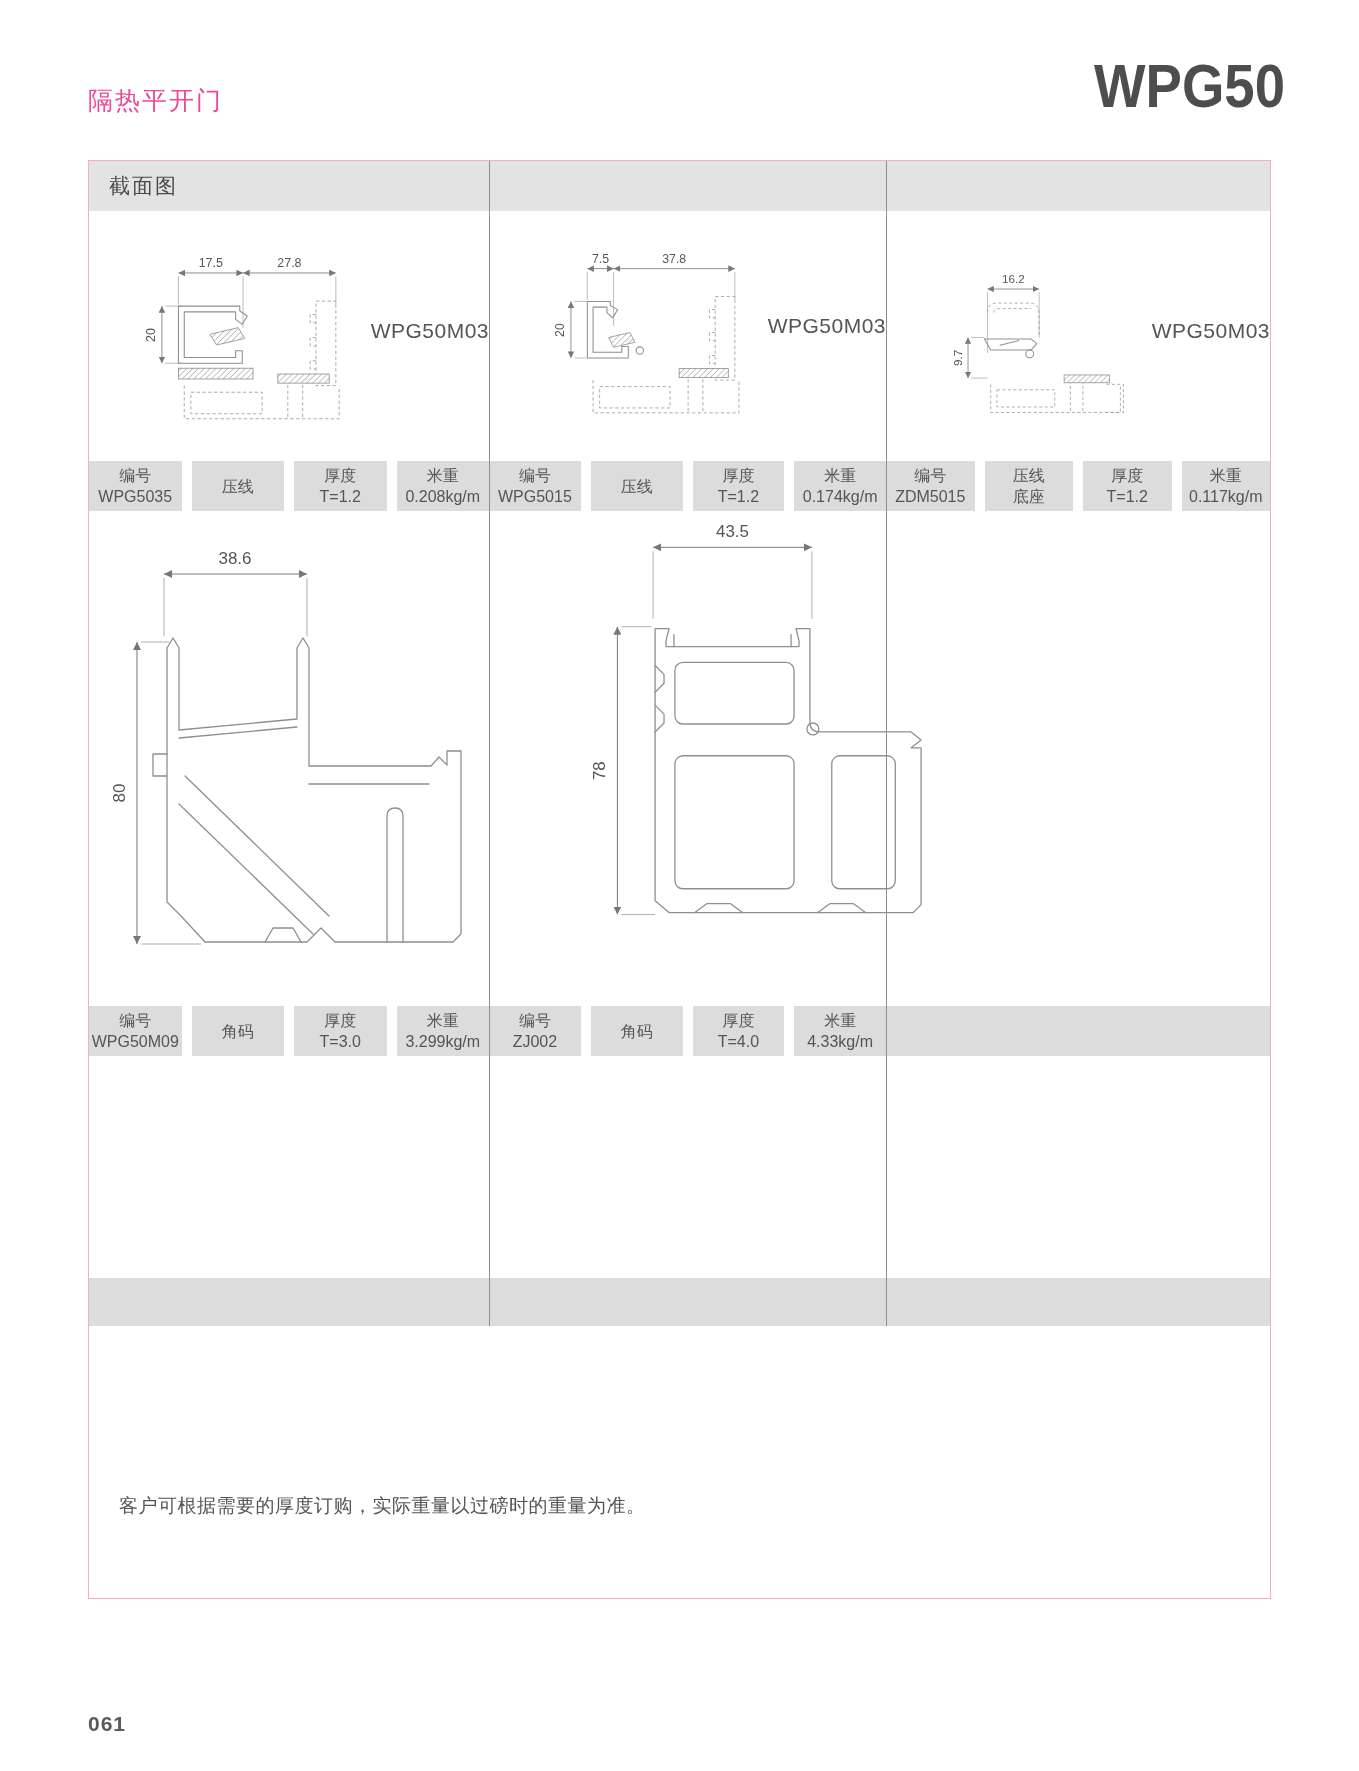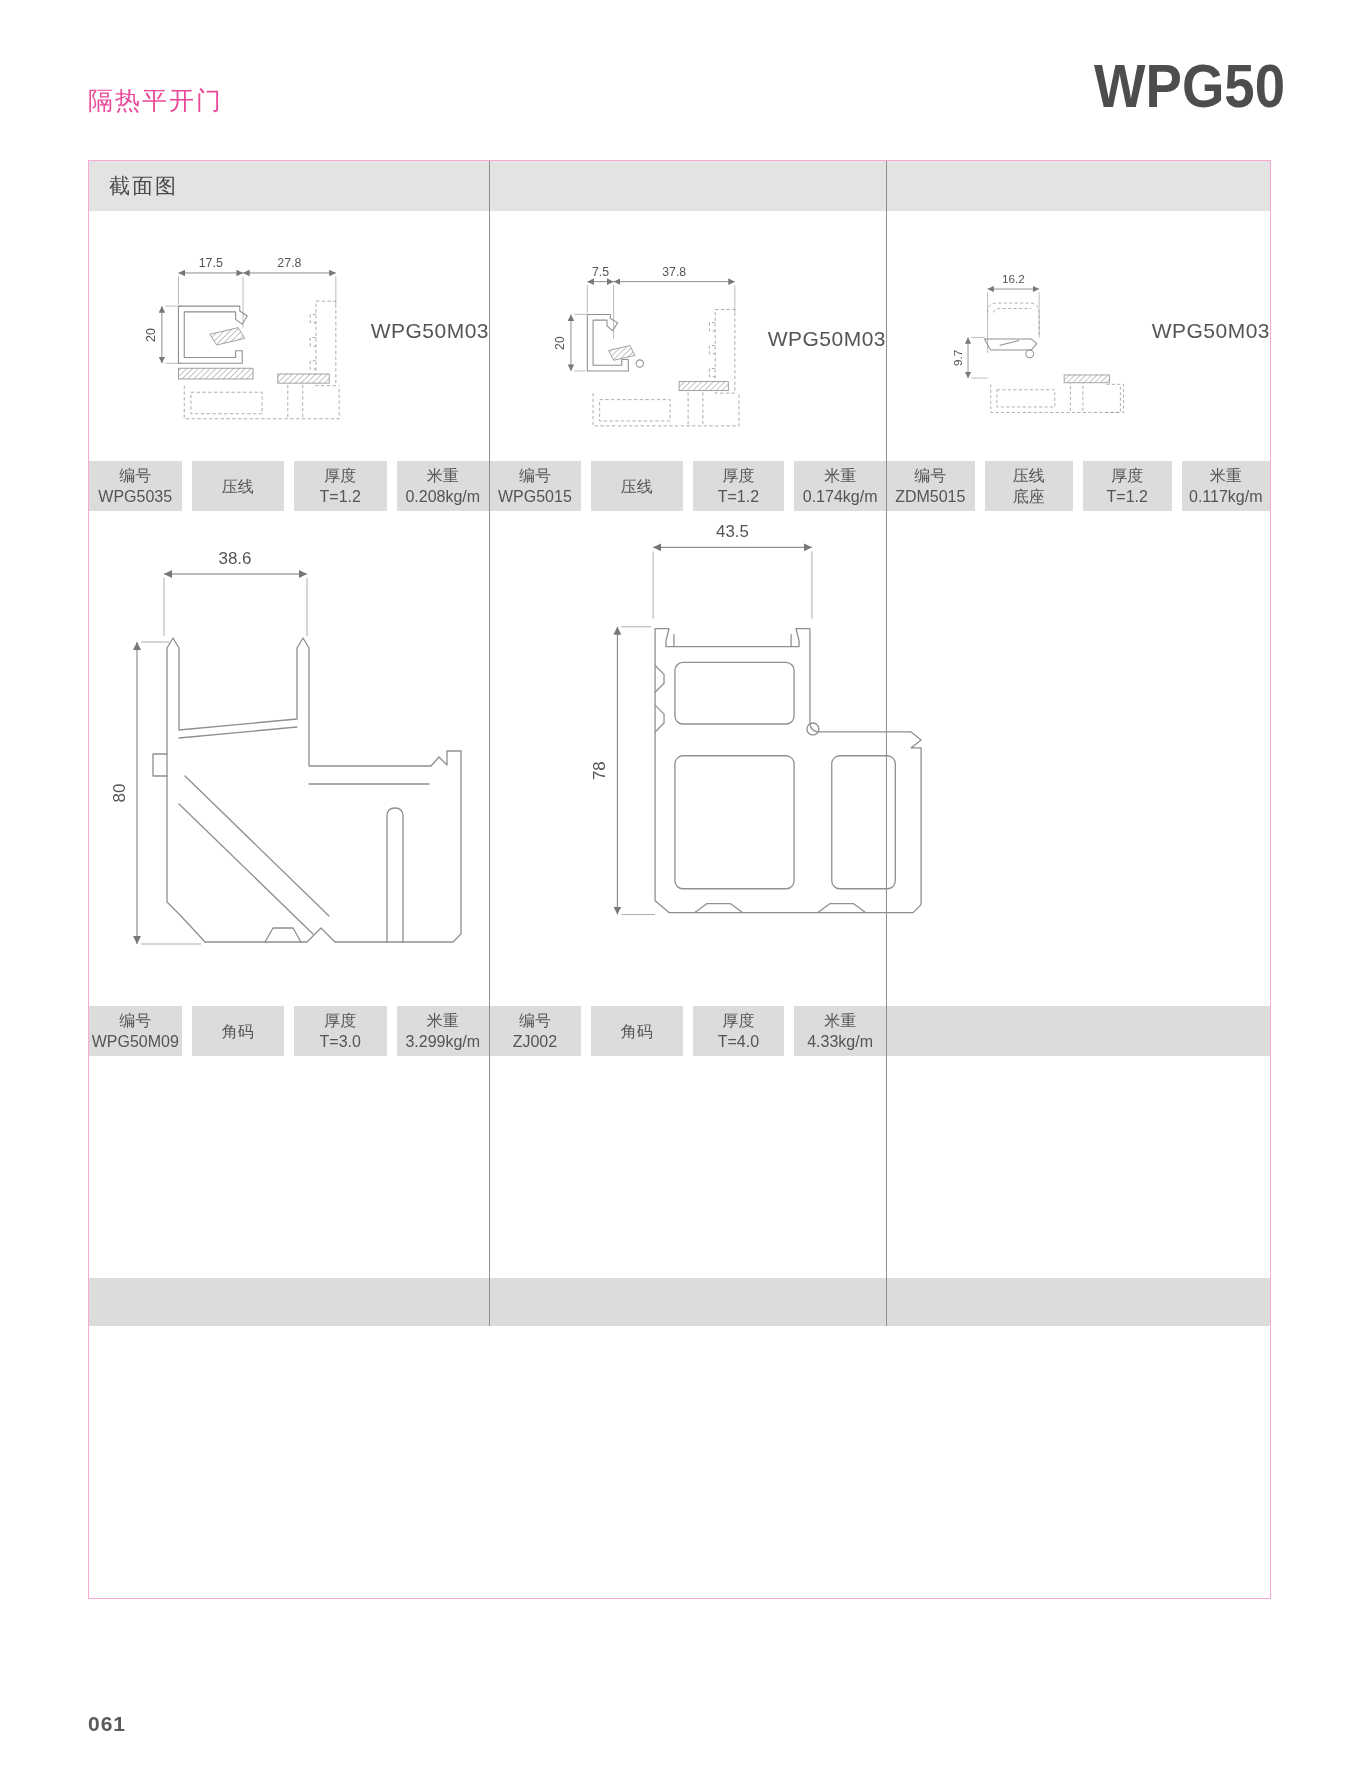--- a/index.html
+++ b/index.html
@@ -23,21 +23,21 @@
   .sr1{top:298px;}
   .sr2{top:843px;}
   .grp{display:flex;gap:10px;box-sizing:border-box;}
   .g1{width:400px;}
   .g2{width:397px;}
   .g3{width:384px;}
   .cell{flex:1;margin:2px 0;background:#dcdcdc;display:flex;flex-direction:column;align-items:center;justify-content:center;font-size:16px;color:#555;line-height:21px;text-align:center;}
   .cell-empty{flex:1;margin:2px 0;background:#dcdcdc;}
   .draw-cell{position:absolute;display:flex;align-items:center;justify-content:flex-end;box-sizing:border-box;}
   .dc1{left:0;top:50px;width:400px;height:248px;}
-  .dc2{left:400px;top:58px;width:397px;height:248px;}
+  .dc2{left:400px;top:45px;width:397px;height:248px;}
   .dc3{left:797px;top:50px;width:384px;height:248px;}
   .dc4{left:0;top:352px;width:400px;height:491px;padding-bottom:36px;}
   .dc5{left:400px;top:336px;width:397px;height:491px;padding-bottom:36px;margin-left:47px;}
   .draw-label{font-size:21px;color:#555;margin:4px 0 12px;letter-spacing:0.5px;}
   .note{position:absolute;left:30px;top:1326px;font-size:19px;color:#555;line-height:37px;letter-spacing:0.5px;}
   .page-num{position:absolute;left:88px;top:1712px;font-size:21px;font-weight:700;color:#5a5a5a;letter-spacing:1px;}
   
   .profile-line{stroke:#8f8f8f;stroke-width:1.3;fill:none;stroke-linejoin:round;stroke-linecap:round;}
   .dash{stroke:#9a9a9a;stroke-width:1;fill:none;stroke-dasharray:4 3;}
   .dimline{stroke:#777;stroke-width:1;fill:none;}
@@ -286,16 +286,17 @@
       <div class="cell-empty"></div>
     </div>
   </div>
 
   <div class="band"></div>
 
   <div class="vdiv vd1"></div>
   <div class="vdiv vd2"></div>
 
   <div class="note">
+    <div>客户可根据需要的厚度订购，实际重量以过磅时的重量为准。</div>
   </div>
 </div>
 
 <div class="page-num">061</div>
 
 </body></html>

